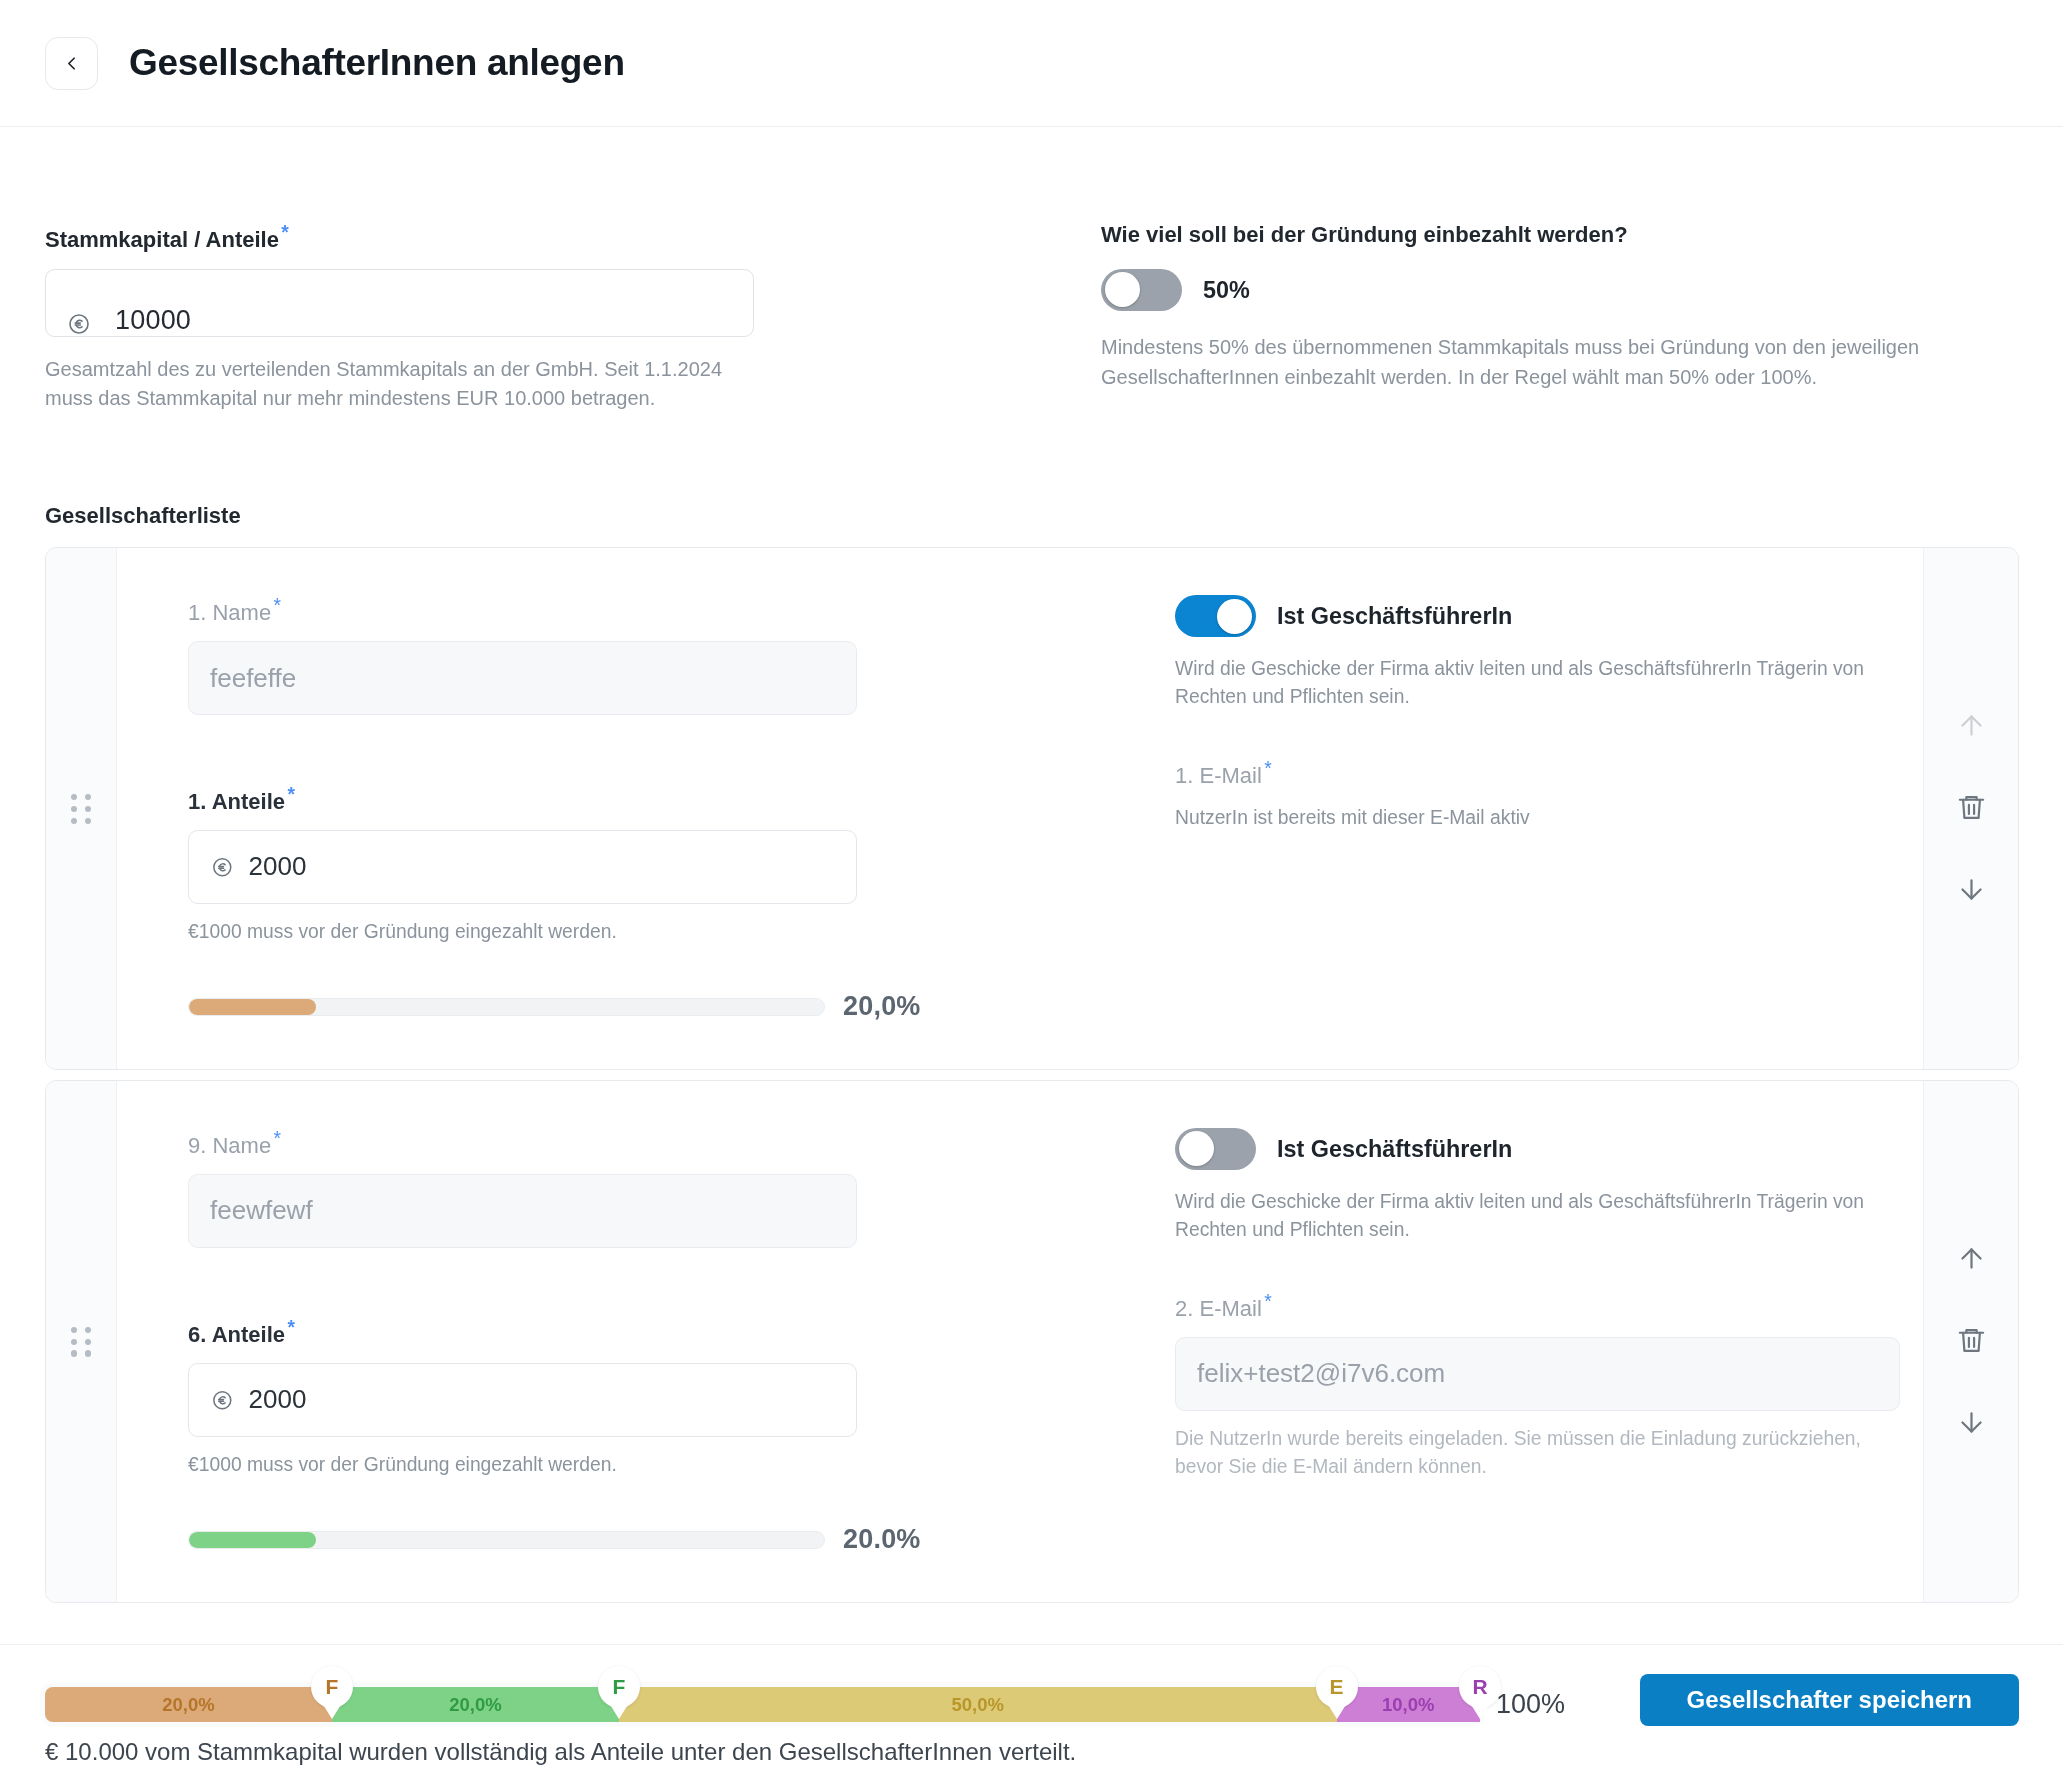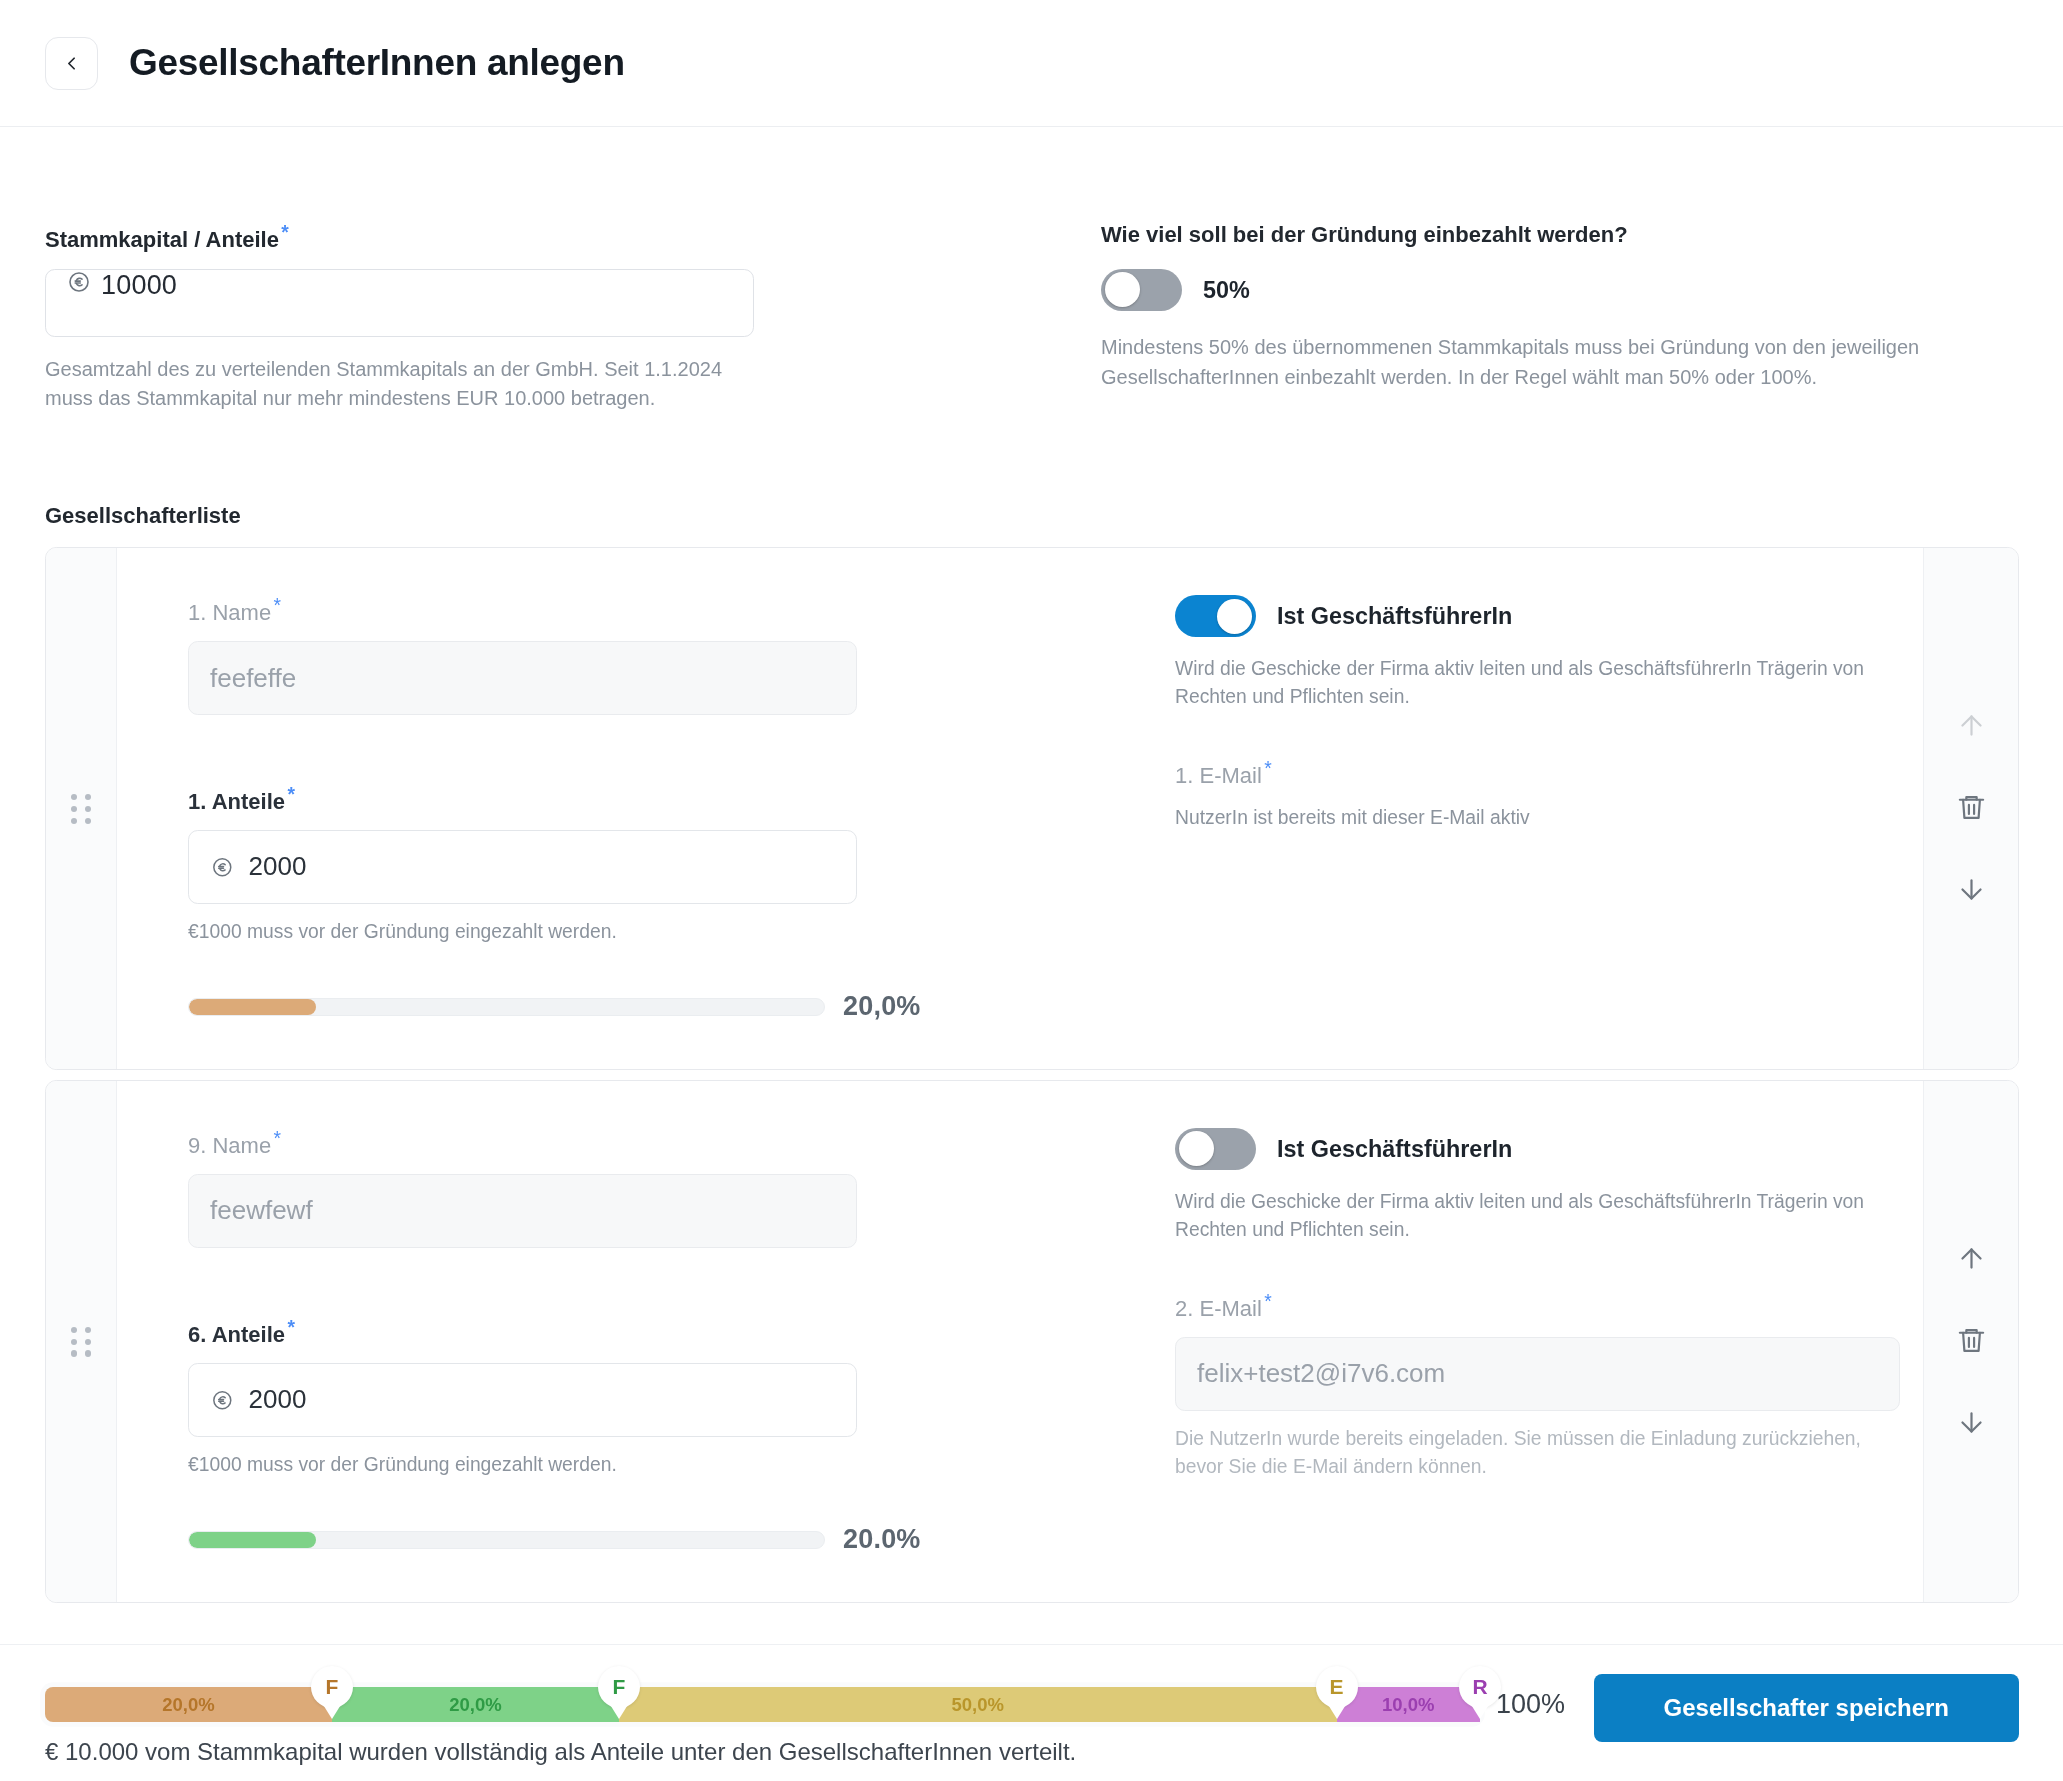--- a/index.html
+++ b/index.html
@@ -55,23 +55,23 @@
   }
   .req { color: #4d8ef7; font-size: 19.3px; vertical-align: super; margin-left: 2.4px; }
 
   .input-box {
     width: 709px;
     height: 68px;
     border: 1.6px solid #dfe2e7;
     border-radius: 9.7px;
     background: #fff;
     display: flex;
-    align-items: flex-start;
+    align-items: flex-end;
     padding: 0 21px;
-    gap: 10px;
+    gap: 24px;
   }
   .input-box.filled { background:#fff; }
   .euro-icon {
     width: 24px; height: 24px;
     flex: none;
     display:flex;align-items:center;justify-content:center;
   }
   .input-val {
     font-size: 27px;
     color: #252b33;
@@ -327,22 +327,22 @@
   }
 
   .save-btn {
     flex: none;
     margin-left: 32px;
     margin-top: 4.8px;
     background: #0b7fc4;
     color: #fff;
     border: none;
     border-radius: 8px;
-    height: 68px;
-    padding: 0 70px;
+    height: 52px;
+    padding: 0 47px;
     font-size: 24px;
     font-weight: 700;
     font-family: "Liberation Sans", sans-serif;
     cursor: pointer;
     white-space: nowrap;
   }
 
   .stage { position: relative; width:2064px; height:1781px; }
 </style>
 </head>

